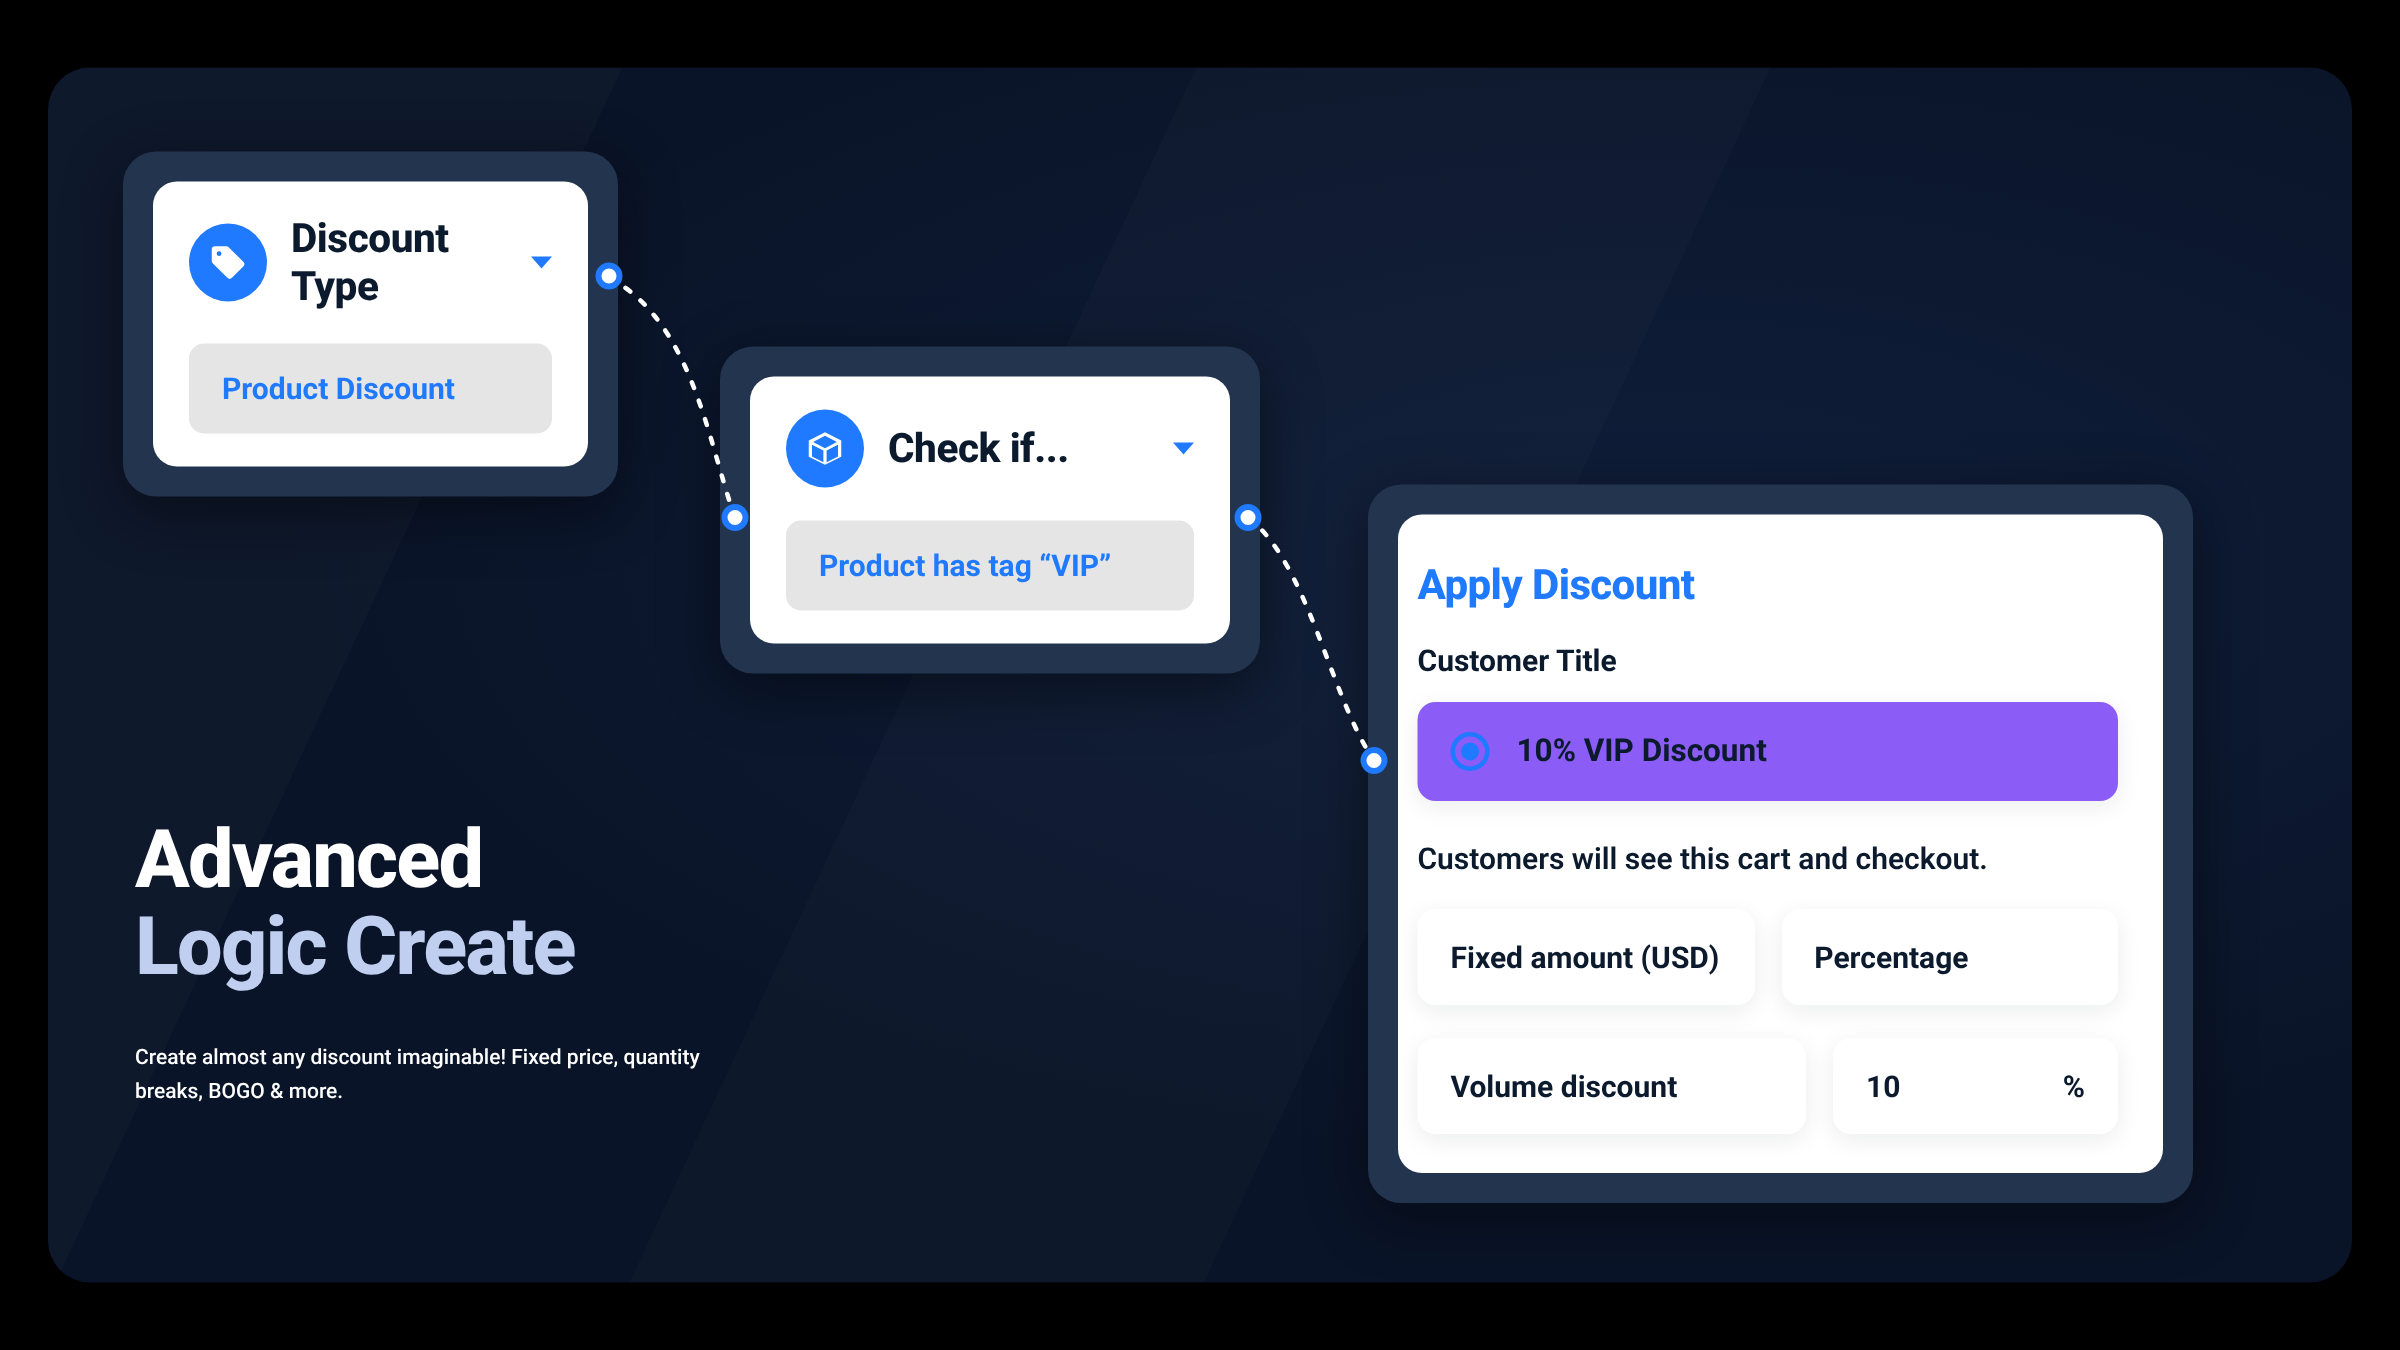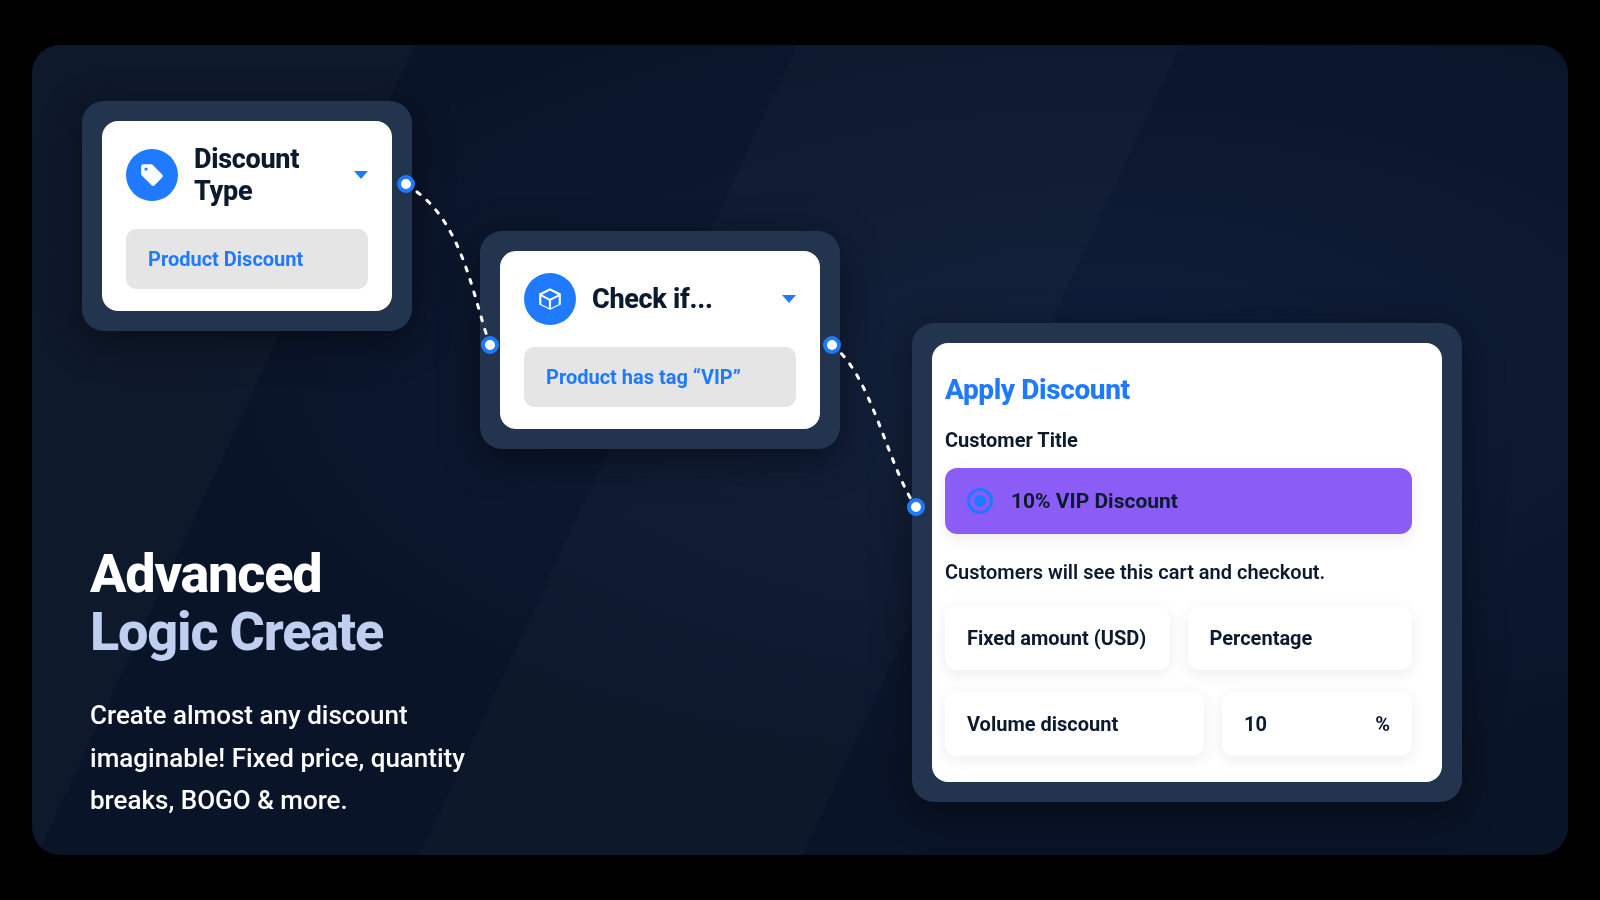--- a/index.html
+++ b/index.html
@@ -142,21 +142,21 @@
   .headline h1 {
     font-size: 54px;
     line-height: 1.08;
     font-weight: 800;
     letter-spacing: -1.2px;
   }
   .headline h1 .line1 { color: #ffffff; display: block; }
   .headline h1 .line2 { color: #c0cef0; display: block; }
   .headline p {
     margin-top: 32px;
-    font-size: 26px;
+    font-size: 14px;
     line-height: 1.65;
     color: #ffffff;
     font-weight: 500;
     max-width: 400px;
   }
 </style>
 </head>
 <body>
 
 <div class="stage">

